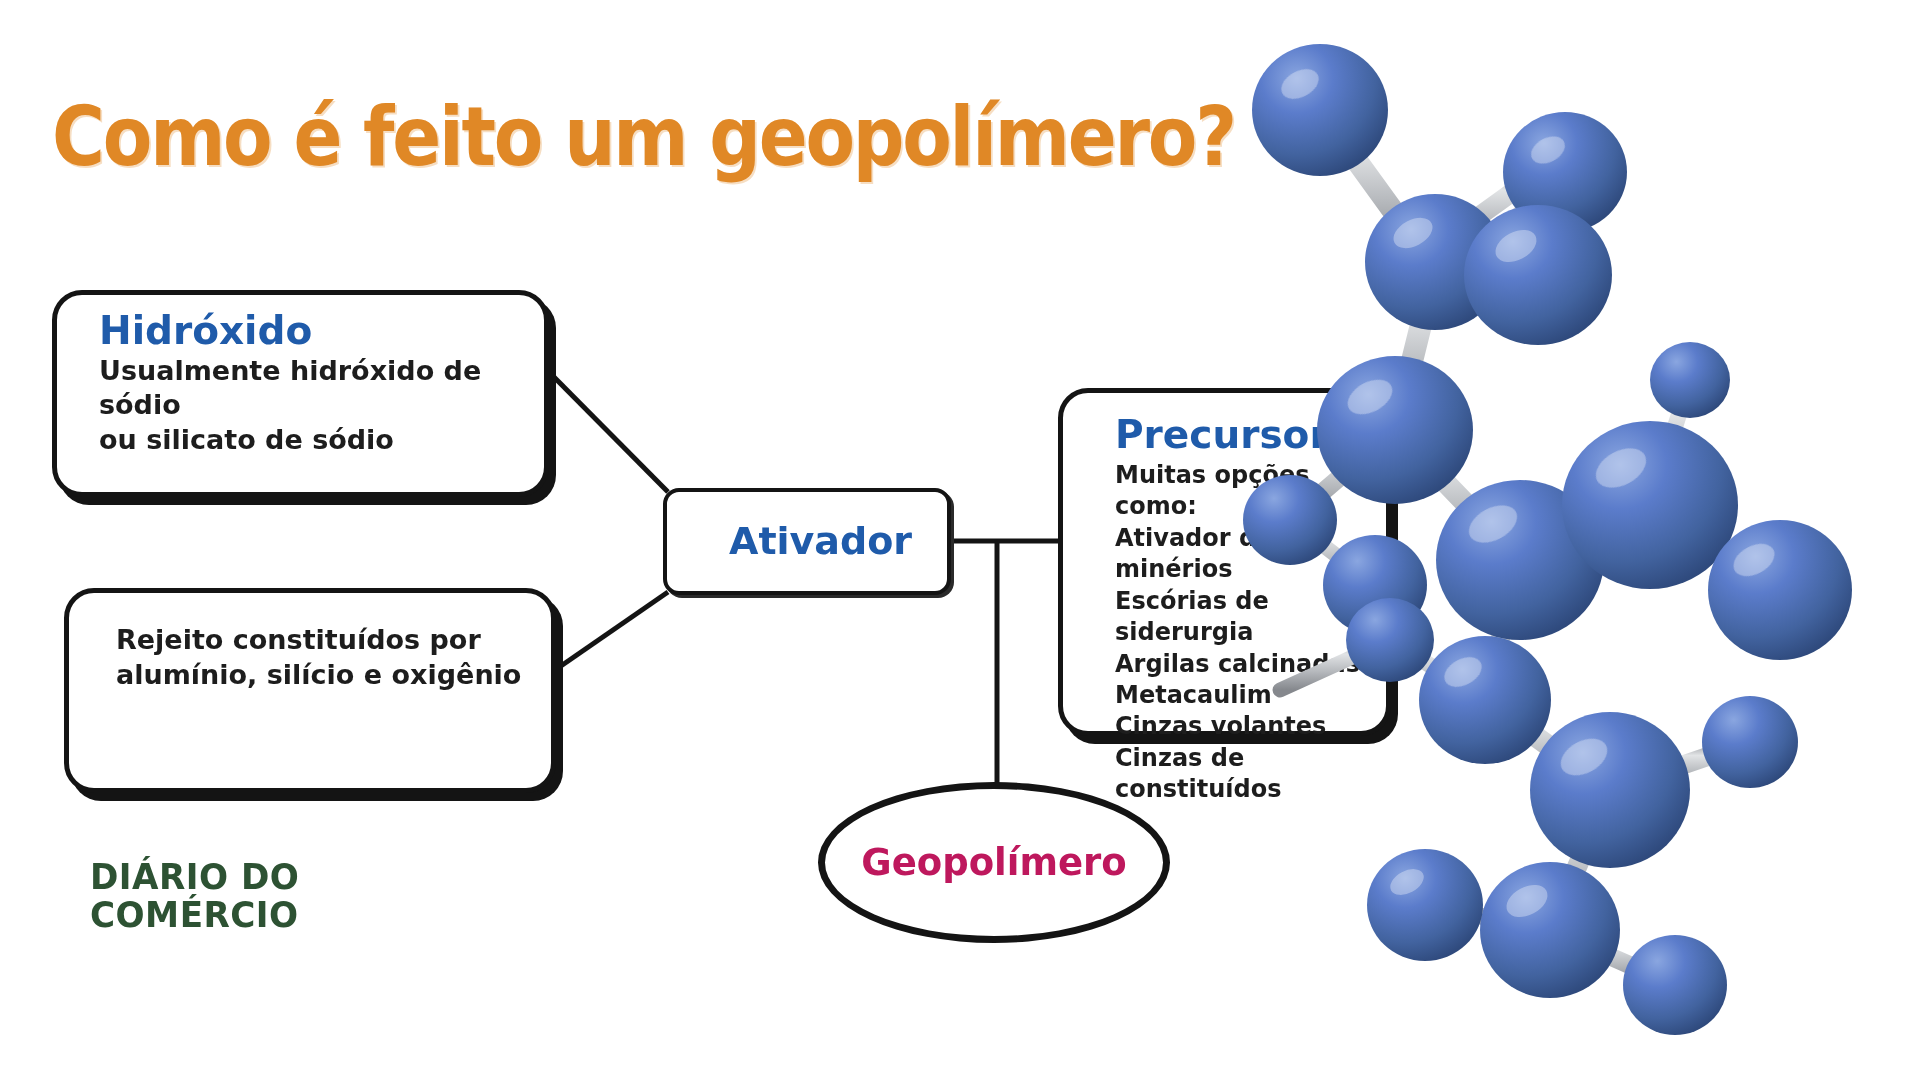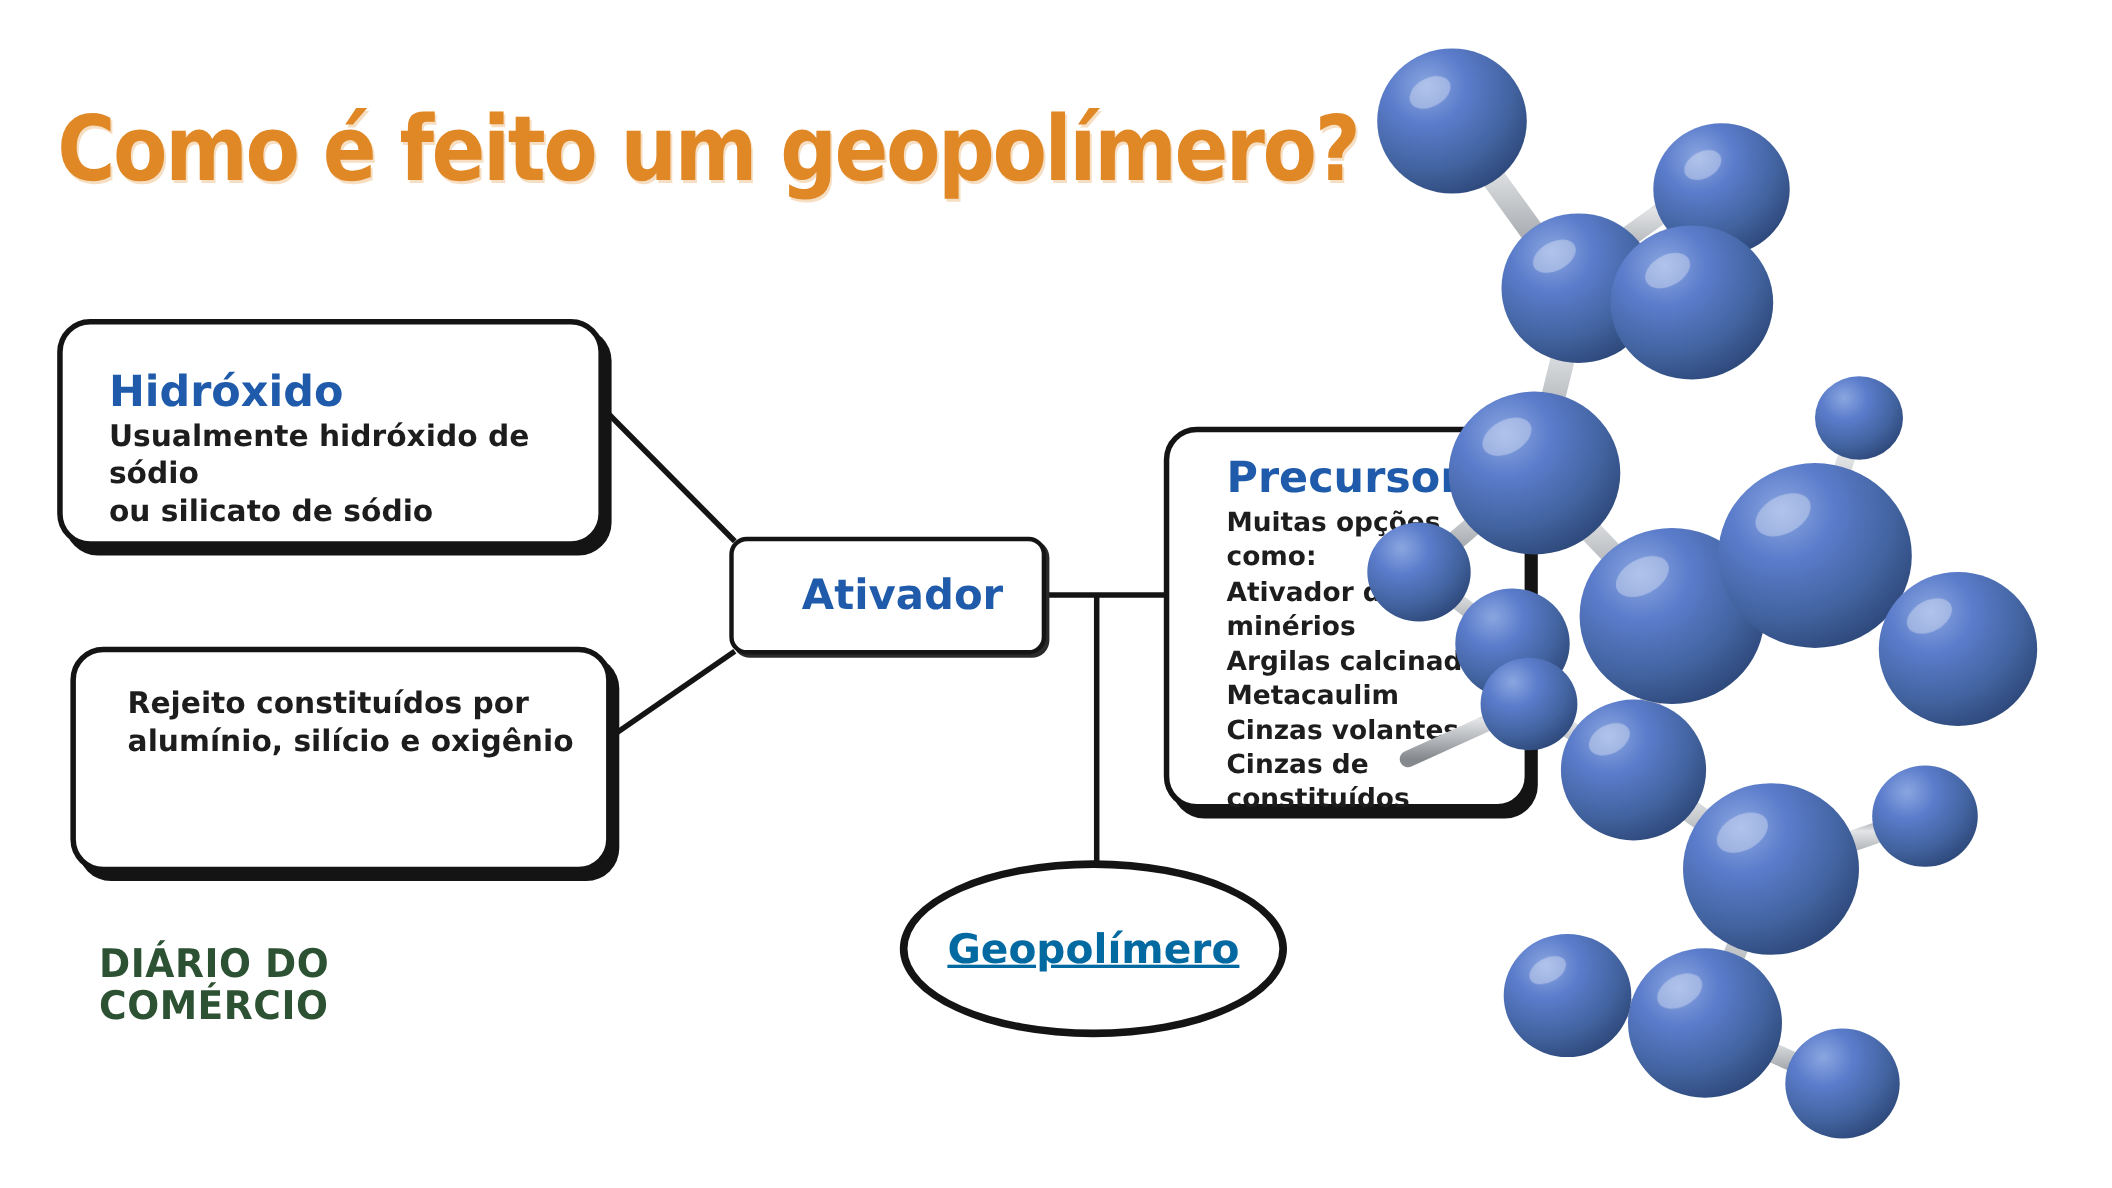--- a/index.html
+++ b/index.html
@@ -66,21 +66,21 @@
     font-family: "DejaVu Sans", sans-serif;
     color: #1d1d1d;
     line-height: 1.28;
     font-weight: 600;
   }
 
   
   #box-hidroxido {
     left: 52px; top: 290px;
     width: 497px; height: 207px;
-    padding: 42px 26px 0 42px;
+    padding: 16px 26px 0 42px;
   }
   #box-hidroxido .node-title { font-size: 39px; margin-bottom: 2px; }
   #box-hidroxido .node-body  { font-size: 27px; }
 
   
   #box-alumino {
     left: 64px; top: 588px;
     width: 492px; height: 205px;
     padding: 30px 20px 0 47px;
   }
@@ -111,22 +111,21 @@
     width: 352px; height: 161px;
     background: #ffffff;
     border: 7px solid #141414;
     border-radius: 50%;
     display: flex; align-items: center; justify-content: center;
   }
   #box-geopolimero .ellipse-label {
     font-family: "DejaVu Sans", sans-serif;
     font-weight: bold;
     font-size: 37px;
-    color: #0369a1;
-    text-decoration: underline;
+    color: #be185d;
   }
 
   
   #logo {
     position: absolute;
     left: 90px; top: 858px;
     font-family: "DejaVu Sans", sans-serif;
     font-weight: bold;
     font-size: 36px;
     line-height: 1.06;
@@ -176,20 +175,21 @@
   </div>
 
   <div class="node node-thin" id="box-ativador">
     <div class="node-title">Ativador</div>
   </div>
 
   <div class="node" id="box-precursor">
     <div class="node-title">Precursor</div>
     <div class="node-body">Muitas opções como:</div>
     <div class="node-body">Ativador de minérios</div>
+    <div class="node-body">Escórias de siderurgia</div>
     <div class="node-body">Argilas calcinadas</div>
     <div class="node-body">Metacaulim</div>
     <div class="node-body">Cinzas volantes</div>
     <div class="node-body">Cinzas de constituídos</div>
   </div>
 
   <div id="box-geopolimero">
     <span class="ellipse-label">Geopolímero</span>
   </div>
 

